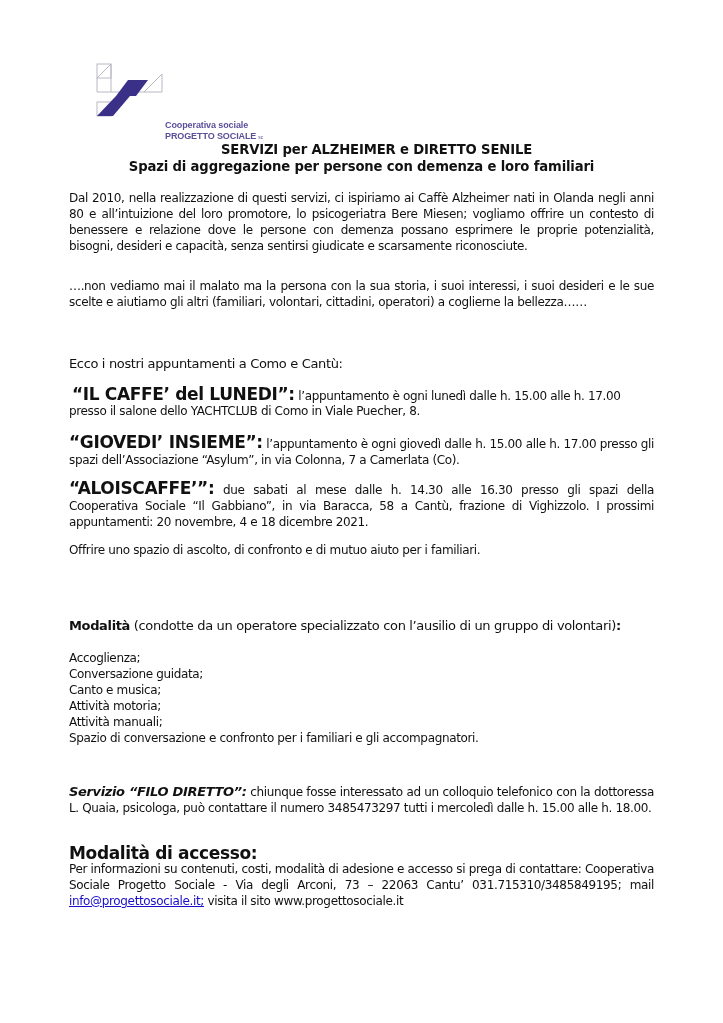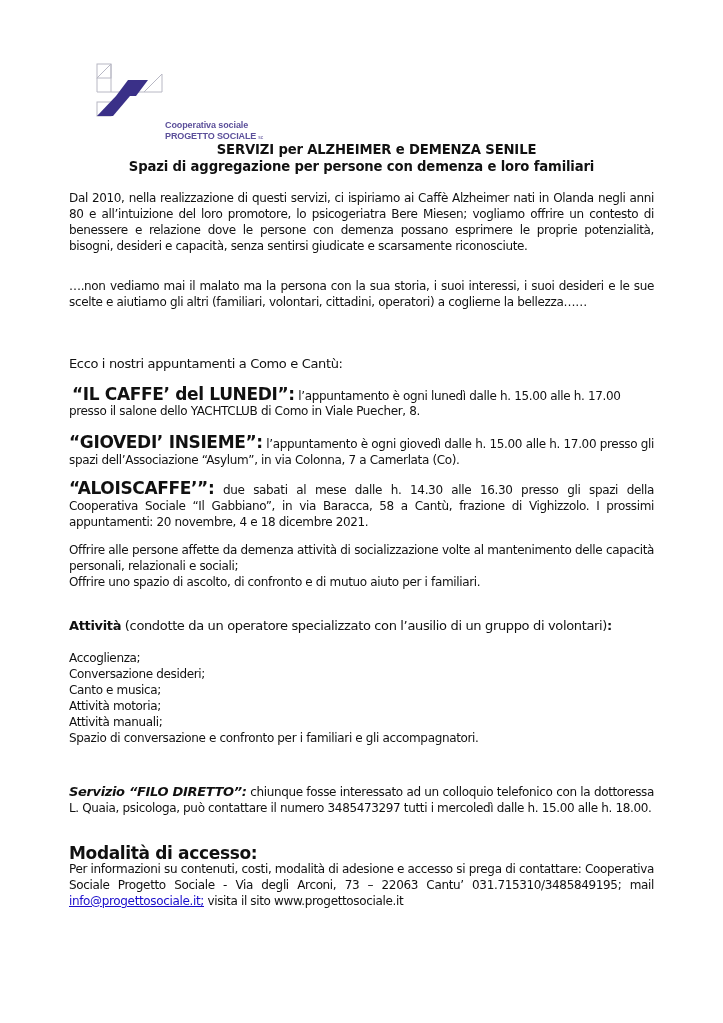--- a/index.html
+++ b/index.html
@@ -44,21 +44,21 @@
     <polygon points="36,18 56,18 44,34 24,34" fill="#3a3088"></polygon>
     <polygon points="24,34 38,34 21,54 5,54" fill="#3a3088"></polygon>
   </svg>
   <div class="logo-text">
     <span class="line">Cooperativa sociale</span>
     <span>PROGETTO SOCIALE</span><span class="sc">sc</span>
   </div>
 </div>
 
 <div class="title-block">
-  <div class="t1">SERVIZI per ALZHEIMER e DEMENZA SENILE</div>
+  <div class="t1">SERVIZI per ALZHEIMER e DIRETTO SENILE</div>
   <div>Spazi di aggregazione per persone con demenza e loro familiari</div>
 </div>
 
 <div class="body j" style="top:190px;">Dal 2010, nella realizzazione di questi servizi, ci ispiriamo ai Caffè Alzheimer nati in Olanda negli anni 80 e all’intuizione del loro promotore, lo psicogeriatra Bere Miesen; vogliamo offrire un contesto di benessere e relazione dove le persone con demenza possano esprimere le proprie potenzialità, bisogni, desideri e capacità, senza sentirsi giudicate e scarsamente riconosciute.</div>
 <div class="body j" style="top:278px;">….non vediamo mai il malato ma la persona con la sua storia, i suoi interessi, i suoi desideri e le sue scelte e aiutiamo gli altri (familiari, volontari, cittadini, operatori) a coglierne la bellezza……</div>
 
 <div class="body" style="top:356px; font-size:13px;">Ecco i nostri appuntamenti a Como e Cantù:</div>
 
 <div class="body" style="top:386px; left:72px;">
   <span class="line"><span class="bh">“IL CAFFE’ del LUNEDI”:</span><span> l’appuntamento è ogni lunedì dalle h. 15.00 alle h. 17.00</span></span>
@@ -67,30 +67,29 @@
 
 <div class="body j" style="top:434px;">
   <span class="bh">“GIOVEDI’ INSIEME”:</span><span> l’appuntamento è ogni giovedì dalle h. 15.00 alle h. 17.00 presso gli spazi dell’Associazione “Asylum”, in via Colonna, 7 a Camerlata (Co).</span>
 </div>
 
 <div class="body j" style="top:480px;">
   <span class="bh">“ALOISCAFFE’”:</span><span> due sabati al mese dalle h. 14.30 alle 16.30 presso gli spazi della Cooperativa Sociale “Il Gabbiano”, in via Baracca, 58 a Cantù, frazione di Vighizzolo. I prossimi appuntamenti: 20 novembre, 4 e 18 dicembre 2021.</span>
 </div>
 
 <div class="body" style="top:542px;">
-  <span class="line j">Offrire alle persone affette da demenza attività di socializzazione volte al mantenimento delle capacità personali, relazionali e sociali;</span>
   <span class="line">Offrire uno spazio di ascolto, di confronto e di mutuo aiuto per i familiari.</span>
 </div>
 
 <div class="body j" style="top:617px; font-size:13px; line-height:17px;">
-  <span class="b">Attività</span><span> (condotte da un operatore specializzato con l’ausilio di un gruppo di volontari)</span><span class="b">:</span>
+  <span class="b">Modalità</span><span> (condotte da un operatore specializzato con l’ausilio di un gruppo di volontari)</span><span class="b">:</span>
 </div>
 <div class="body" style="top:650px;">
   <span class="line">Accoglienza;</span>
-  <span class="line">Conversazione desideri;</span>
+  <span class="line">Conversazione guidata;</span>
   <span class="line">Canto e musica;</span>
   <span class="line">Attività motoria;</span>
   <span class="line">Attività manuali;</span>
   <span class="line">Spazio di conversazione e confronto per i familiari e gli accompagnatori.</span>
 </div>
 
 <div class="body j" style="top:784px;">
   <span class="bi">Servizio “FILO DIRETTO”:</span><span> chiunque fosse interessato ad un colloquio telefonico con la dottoressa L. Quaia,  psicologa, può contattare il numero 3485473297  tutti i mercoledì  dalle h. 15.00 alle h. 18.00.</span>
 </div>
 

